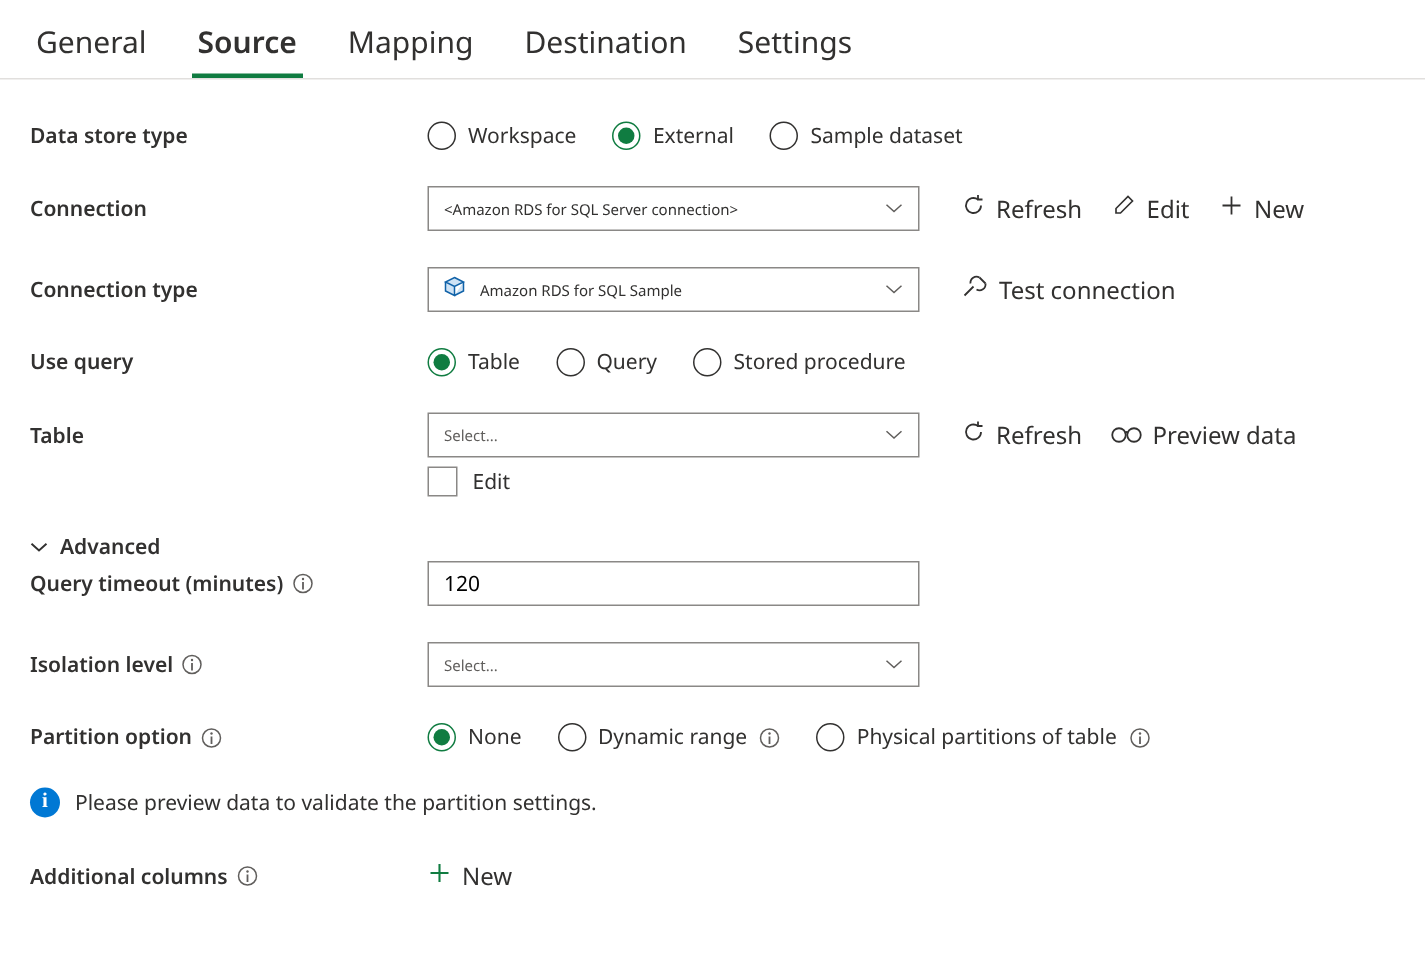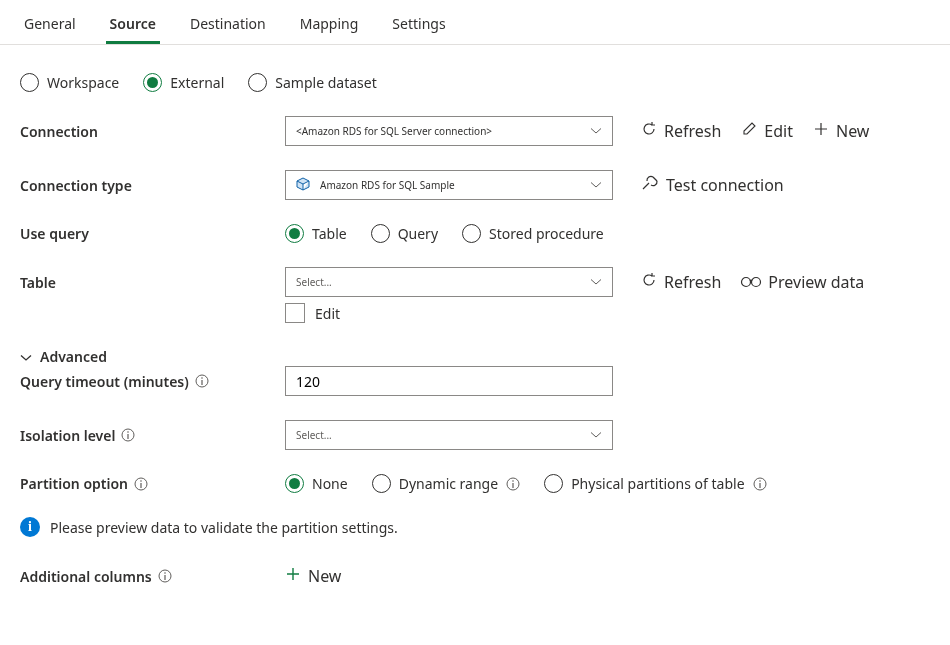--- a/index.html
+++ b/index.html
@@ -14,21 +14,21 @@
   }
   .tabs {
     display: flex;
     gap: 26px;
     padding: 6px 20px 0 20px;
     border-bottom: 1px solid #e1dfdd;
   }
   .tab {
     padding: 8px 4px;
     cursor: pointer;
-    font-size: 14px;
+    font-size: 20px;
     color: #323130;
     border-bottom: 3px solid transparent;
   }
   .tab.active {
     font-weight: 600;
     border-bottom-color: #107c41;
   }
   .form-area { padding: 28px 20px 0 20px; }
   .row {
     display: flex;
@@ -129,28 +129,29 @@
     font-family: Georgia, serif;
   }
   svg { overflow: visible; }
 </style>
 </head>
 <body>
 
 <div class="tabs">
   <div class="tab">General</div>
   <div class="tab active">Source</div>
+  <div class="tab">Mapping</div>
   <div class="tab">Destination</div>
-  <div class="tab">Mapping</div>
   <div class="tab">Settings</div>
 </div>
 
 <div class="form-area">
 
   <div class="row">
+    <div class="label-col">Data store type</div>
     <div class="radio-group">
       <div class="radio">
         <span class="radio-outer"></span>
         <span>Workspace</span>
       </div>
       <div class="radio selected">
         <span class="radio-outer">
             <span class="radio-inner"></span>
           </span>
         <span>External</span>

